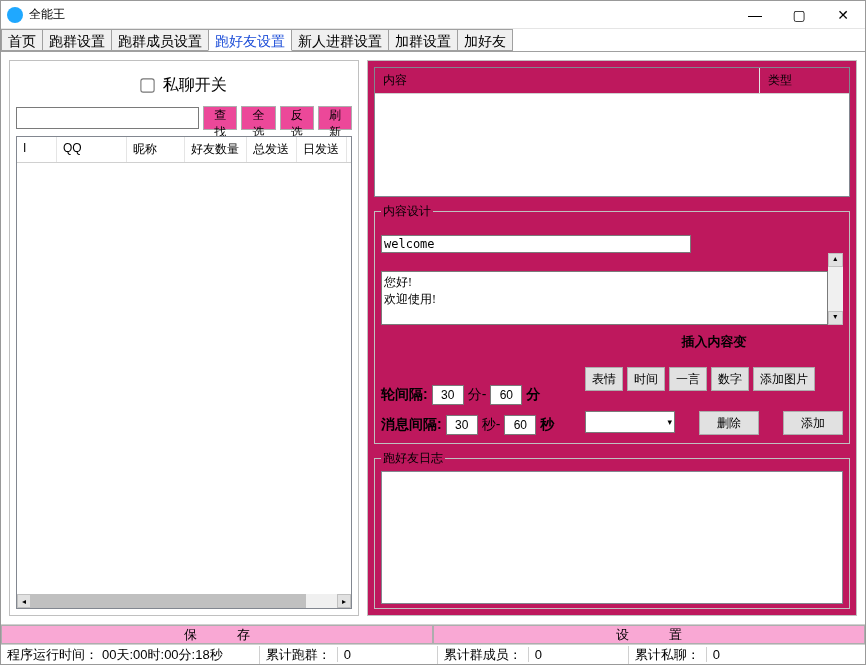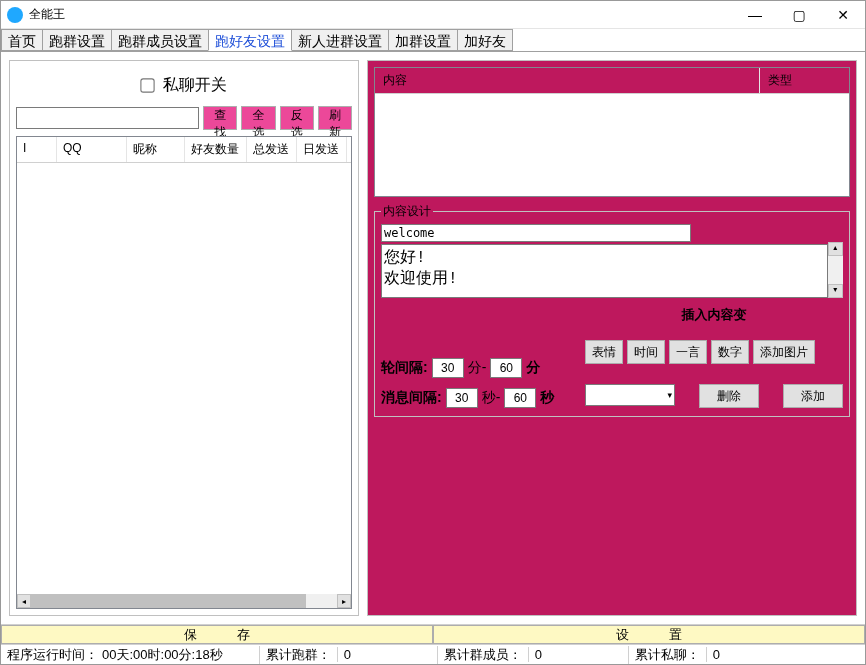--- a/index.html
+++ b/index.html
@@ -158,27 +158,28 @@
     border:1px solid #c0c0c0;
     padding: 4px 6px 8px 6px;
   }
   fieldset.content-set legend { font-size:12px; padding:0 2px;}
   .content-set .title-input{
     width: 310px; height:18px;
     font-family: SimSun, monospace; font-size:12px;
     border:1px solid #7a7a7a;
     background:#fff;
     padding:0 2px;
+    margin-top:11px;
   }
   .content-set .body-text{
     width: 100%; height:54px;
     border:1px solid #7a7a7a;
-    font-family: Liberation Mono, monospace; font-size:16px;
+    font-family: Liberation Serif, serif; font-size:12px;
     padding:2px; resize:none;
-    margin-top:2px;
+    margin-top:18px;
     background:#fff;
   }
   .content-set .vscroll-holder{display:flex;}
   .content-set .vscroll{width:16px; background:#f0f0f0;display:flex;flex-direction:column;}
   .vscroll .arrow{height:14px;background:#e1e1e1;border:1px solid #c0c0c0;font-size:8px;text-align:center;}
 
   .interval-row{
     display:flex; align-items:center; gap:4px;
     margin-top:10px; font-size:14px;
   }
@@ -212,21 +213,21 @@
   fieldset.log-set legend{font-size:12px;padding:0 2px;}
   .log-area{
     flex:1; border:1px solid #828790; background:#fff;
   }
 
   
   .bottom-btn-row{
     height:20px; display:flex; border-top:1px solid #d0d0d0;
   }
   .bottom-btn-row .bbtn{
-    flex:1; background:#fef9c3; border:1px solid #adadad;
+    flex:1; background:#f9a8d4; border:1px solid #adadad;
     text-align:center; font-size:13px; letter-spacing: 40px;
     padding-left:40px;
     line-height:18px;
   }
 
   
   .statusbar{
     height:20px; display:flex; align-items:center;
     border-top:1px solid #d0d0d0;
     font-size:13px;
@@ -354,20 +355,24 @@
             </div>
             <div style="width:16px"></div>
             <button class="small-btn" style="width:60px">删除</button>
             <div style="width:16px"></div>
             <button class="small-btn" style="width:60px">添加</button>
           </div>
         </div>
       </div>
     </fieldset>
 
+    <fieldset class="log-set">
+      <legend>跑好友日志</legend>
+      <div class="log-area"></div>
+    </fieldset>
   </div>
 </div>
 
 <div class="bottom-btn-row">
   <div class="bbtn">保存</div>
   <div class="bbtn">设置</div>
 </div>
 
 <div class="statusbar">
   <div class="cell">

